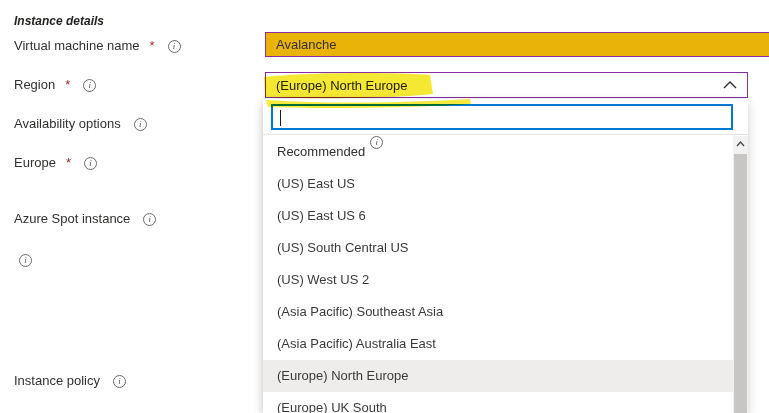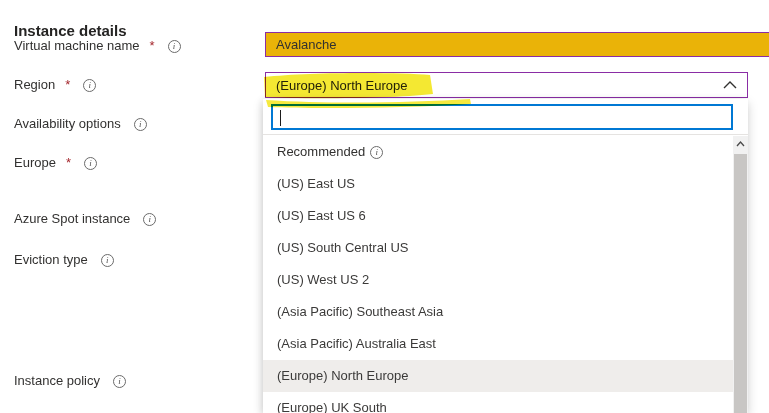--- a/index.html
+++ b/index.html
@@ -5,21 +5,21 @@
   html,body{margin:0;padding:0;}
   body{
     width:769px;height:413px;position:relative;overflow:hidden;
     background:#ffffff;
     font-family:"Liberation Sans","DejaVu Sans",sans-serif;
     color:#323130;font-size:13px;
     -webkit-font-smoothing:antialiased;
   }
   .abs{position:absolute;}
   .section-title{
-    left:14px;top:22px;font-size:15px;font-weight:700;color:#252423;
+    left:14px;top:14px;font-size:12px;font-weight:700;color:#252423;font-style:italic;
   }
   .field-label{
     left:14px;height:18px;line-height:18px;font-size:13px;color:#323130;
     white-space:nowrap;display:flex;align-items:center;gap:8px;
   }
   .req{color:#a4262c;margin-left:2px;font-size:13px;}
   .info-icon{
     display:inline-flex;align-items:center;justify-content:center;
     width:13px;height:13px;border:1px solid #6b6b6b;border-radius:50%;
     font-size:9px;line-height:1;color:#555;margin-left:5px;
@@ -60,21 +60,21 @@
     border:none;outline:none;flex:1;height:100%;padding:0 6px;
     font-family:inherit;font-size:13px;background:transparent;
   }
   .caret{position:absolute;left:7px;top:4px;width:1px;height:16px;background:#1b1b1b;}
   .panel-divider{position:absolute;left:0;top:35px;width:100%;height:1px;background:#e5e3e1;}
   .options{position:absolute;left:0;top:37px;right:15px;}
   .option-row{
     height:32px;line-height:32px;padding-left:14px;font-size:13px;color:#3b3a39;
     white-space:nowrap;cursor:pointer;
   }
-  .option-row.header{cursor:default;display:flex;align-items:center;color:#323130;}
+  .option-row.header{cursor:default;display:flex;color:#323130;}
   .option-row.selected{background:#efedeb;}
   
   .scrollbar{position:absolute;right:0;top:37px;bottom:0;width:15px;background:#f1f1f1;}
   .scroll-btn{
     position:absolute;left:0;top:0;width:15px;height:16px;background:#f1f1f1;
     display:flex;align-items:center;justify-content:center;cursor:pointer;
   }
   .scroll-thumb{position:absolute;left:1px;right:1px;top:18px;bottom:0;background:#c8c6c4;cursor:pointer;}
 </style>
 </head>
@@ -99,21 +99,20 @@
 <div class="abs field-label" style="top:154px">
   <span>Europe</span>
     <span class="req">*</span>
   <span class="info-icon">i</span>
 </div>
 <div class="abs field-label" style="top:210px">
   <span>Azure Spot instance</span>
   <span class="info-icon">i</span>
 </div>
 <div class="abs field-label" style="top:251px">
-  <span>Eviction type</span>
   <span class="info-icon">i</span>
 </div>
 <div class="abs field-label" style="top:372px">
   <span>Instance policy</span>
   <span class="info-icon">i</span>
 </div>
 
 <div class="abs vm-input-wrap">
   <input class="vm-input" type="text" value="Avalanche" style="">
   <span class="valid-check">

